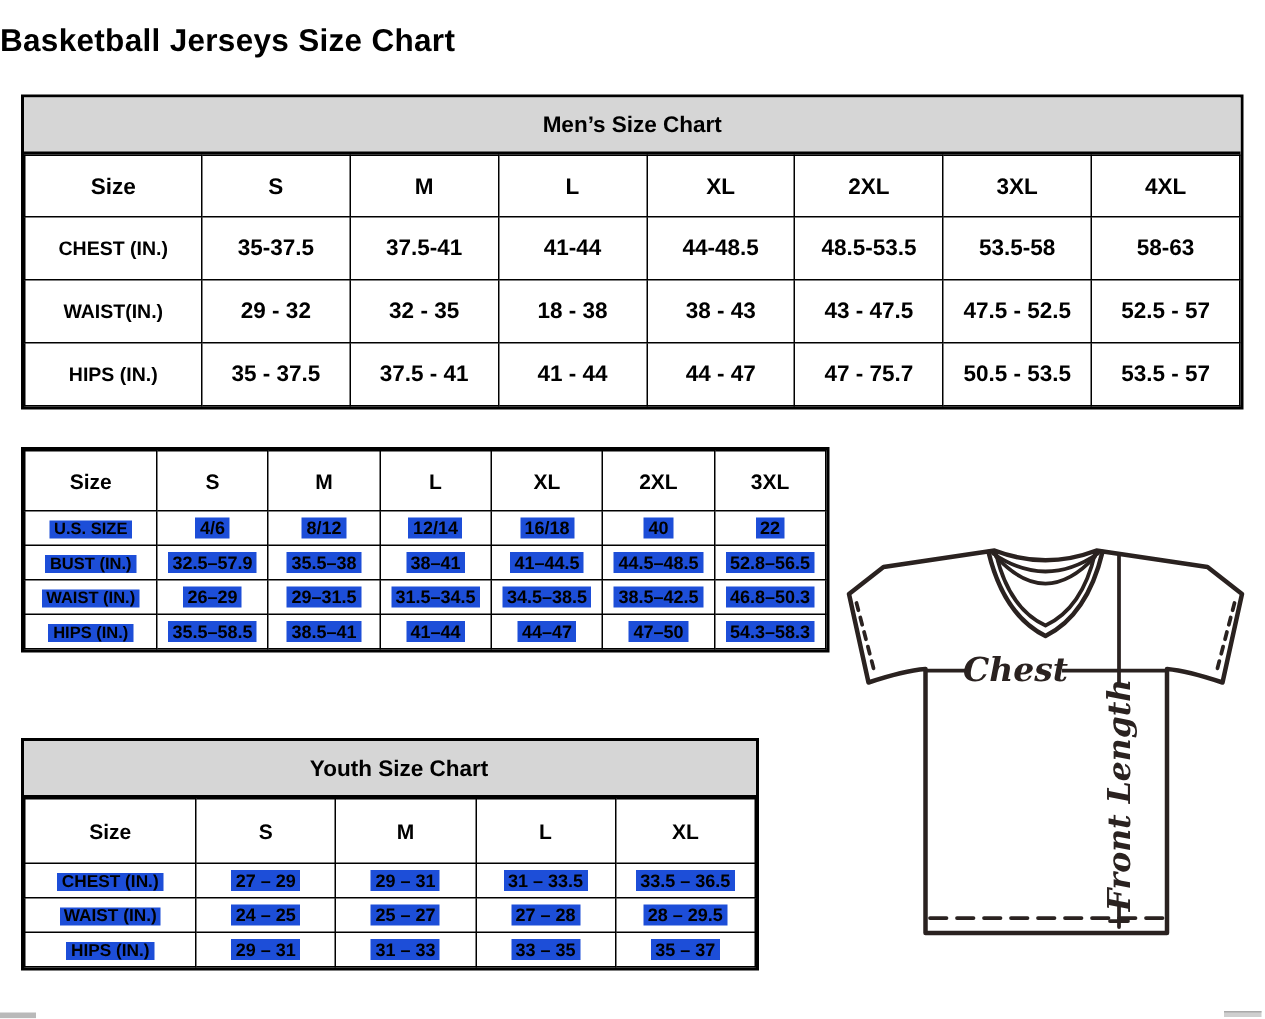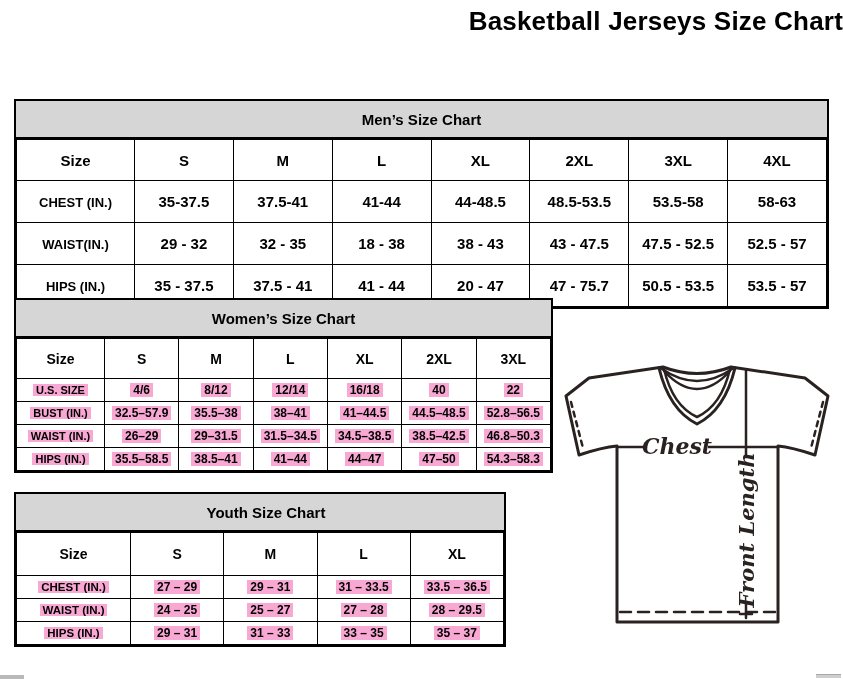--- a/index.html
+++ b/index.html
@@ -2,57 +2,57 @@
 <html><head>
 <meta charset="utf-8">
 <style>
   * { margin:0; padding:0; box-sizing:border-box; }
   html,body { background:#fff; }
   .page {
     position:relative; width:843px; height:679px; background:#ffffff;
     font-family:"Liberation Sans", sans-serif; color:#000; overflow:hidden;
   }
   .title {
-    position:absolute; top:6px; left:0; width:100%;
-    text-align:right; font-size:26px; font-weight:bold; letter-spacing:0.2px;
+    position:absolute; top:16px; left:0; width:100%;
+    text-align:left; font-size:21px; font-weight:bold; letter-spacing:0.2px;
   }
   .chart { position:absolute; border:2px solid #000; background:#fff; }
   .chart-caption {
     background:#d6d6d6; border-bottom:2px solid #000;
     display:flex; align-items:center; justify-content:center;
     font-weight:bold; font-size:15px;
   }
   table.size-table { border-collapse:collapse; width:100%; table-layout:fixed; }
   table.size-table th, table.size-table td {
     border:1px solid #000; text-align:center; vertical-align:middle;
     font-weight:bold; color:#000; white-space:nowrap; overflow:hidden;
   }
   
-  #mens { left:14px; top:63px; width:815px;margin-top:36px; }
+  #mens { left:14px; top:63px; width:815px; }
   #mens .chart-caption { height:38px; }
   #mens th { height:41px; font-size:15px; }
   #mens td { height:42px; font-size:15px; }
   #mens .label-col { width:118px; }
   #mens td.label-col span { font-size:13px; }
   
   #womens { left:14px; top:298px; width:539px; }
   #womens .chart-caption { height:38px; }
   #womens th { height:40px; font-size:14px; }
   #womens td { height:23px; font-size:12px; }
   #womens .label-col { width:88px; }
   #womens td.label-col span { font-size:11px; }
   
   #youth { left:14px; top:492px; width:492px; }
   #youth .chart-caption { height:38px;padding-left:12px; }
   #youth th { height:43px; font-size:14px; }
   #youth td { height:23px; font-size:12px; }
   #youth .label-col { width:114px; }
   #youth td.label-col span { font-size:11.5px; }
   
-  #womens tbody span, #youth tbody span { background:#f9a8d4; padding:0 3px; }
+  #womens tbody span, #youth tbody span { background:#1d4ed8; padding:0 3px; }
   #mens tbody span { background:transparent; }
   
   .diagram { position:absolute; left:556px; top:357px; width:282px; height:268px; }
   .diagram svg text {
     font-family:"DejaVu Serif", serif; font-style:italic; font-weight:bold;
     fill:#2a2220;
   }
   
   .scroll-frag { position:absolute; height:4px; }
   .scroll-frag.left  { left:0;    top:675px; width:24px; background:#b9b9b9; }
@@ -99,31 +99,30 @@
             <td><span>38 - 43</span></td>
             <td><span>43 - 47.5</span></td>
             <td><span>47.5 - 52.5</span></td>
             <td><span>52.5 - 57</span></td>
           </tr>
           <tr>
             <td class="label-col"><span>HIPS (IN.)</span></td>
             <td><span>35 - 37.5</span></td>
             <td><span>37.5 - 41</span></td>
             <td><span>41 - 44</span></td>
-            <td><span>20 - 47</span></td>
+            <td><span>44 - 47</span></td>
             <td><span>47 - 75.7</span></td>
             <td><span>50.5 - 53.5</span></td>
             <td><span>53.5 - 57</span></td>
           </tr>
         </tbody>
       </table>
   </section>
 
   <section class="chart" id="womens">
-    <div class="chart-caption">Women’s Size Chart</div>
     <table class="size-table">
         <thead>
           <tr>
             <th class="label-col">Size</th>
             <th>S</th>
             <th>M</th>
             <th>L</th>
             <th>XL</th>
             <th>2XL</th>
             <th>3XL</th>

